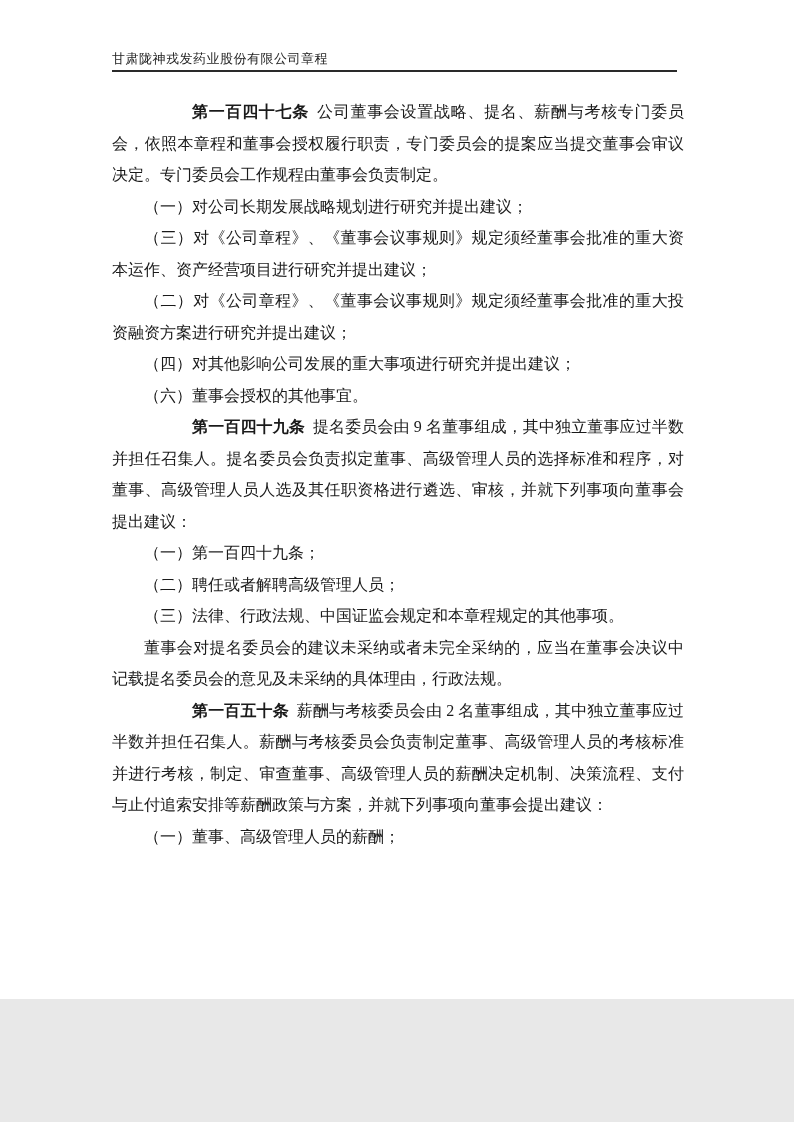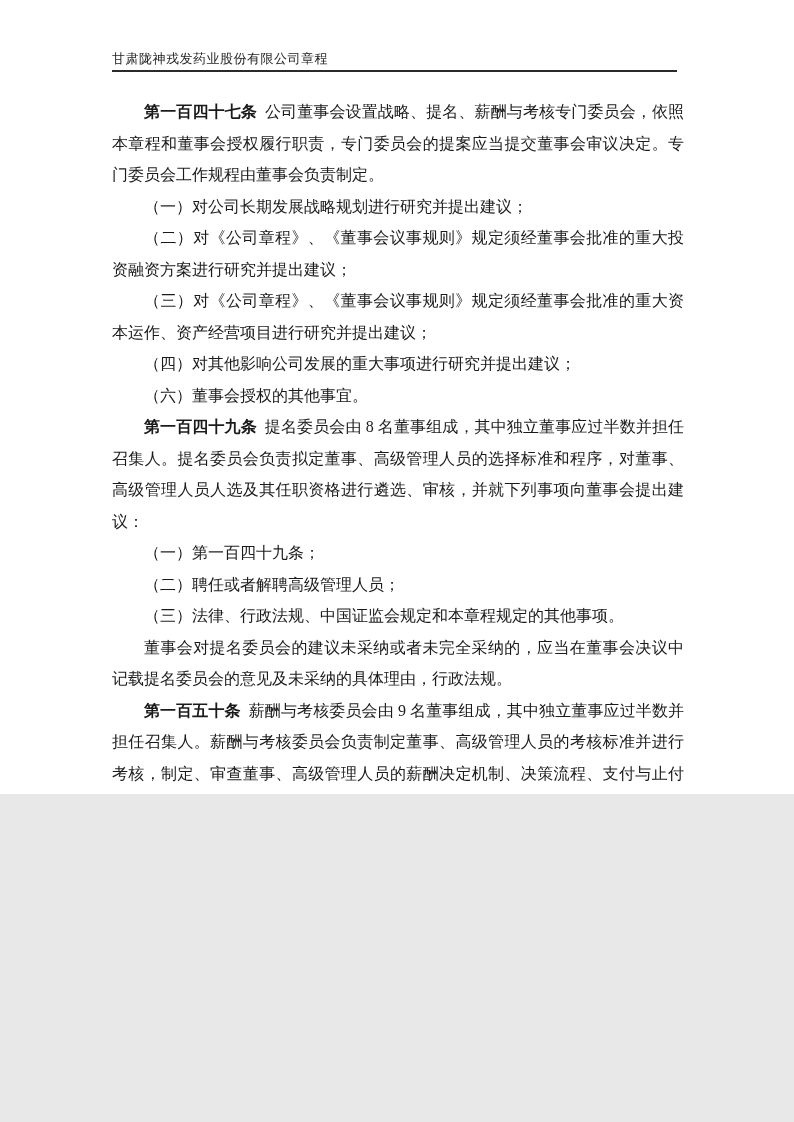--- a/index.html
+++ b/index.html
@@ -3,21 +3,21 @@
 <meta charset="utf-8">
 <style>
   html, body {
     margin: 0;
     padding: 0;
     background: #e8e8e8;
   }
   .page {
     position: relative;
     width: 794px;
-    height: 794px;
+    height: 999px;
     margin: 0 auto;
     background: #ffffff;
     font-family: "Liberation Serif", "DejaVu Serif", serif;
     color: #1a1a1a;
     overflow: hidden;
   }
   .header-title {
     position: absolute;
     left: 112px;
     top: 50px;
@@ -46,20 +46,21 @@
   .doc-body p {
     margin: 0;
     padding: 0;
     text-indent: 2em;
   }
   .term {
     font-weight: bold;
   }
   .term:not(:empty) {
     margin-right: 0.5em;
+    margin-left: 48px;
   }
   .page-number {
     position: absolute;
     left: 0;
     top: 1036px;
     width: 100%;
     text-align: left;
     font-size: 13px;
     color: #1f1f1f;
     font-style: italic;
@@ -69,28 +70,28 @@
 <body>
 
 <div class="page">
 
   <div class="header-title">甘肃陇神戎发药业股份有限公司章程</div>
   <div class="header-rule"></div>
 
   <div class="doc-body">
     <p><span class="term">第一百四十七条</span><span>公司董事会设置战略、提名、薪酬与考核专门委员会，依照本章程和董事会授权履行职责，专门委员会的提案应当提交董事会审议决定。专门委员会工作规程由董事会负责制定。</span></p>
     <p><span class="term"></span><span>（一）对公司长期发展战略规划进行研究并提出建议；</span></p>
+    <p><span class="term"></span><span>（三）对《公司章程》、《董事会议事规则》规定须经董事会批准的重大资本运作、资产经营项目进行研究并提出建议；</span></p>
     <p><span class="term"></span><span>（二）对《公司章程》、《董事会议事规则》规定须经董事会批准的重大投资融资方案进行研究并提出建议；</span></p>
-    <p><span class="term"></span><span>（三）对《公司章程》、《董事会议事规则》规定须经董事会批准的重大资本运作、资产经营项目进行研究并提出建议；</span></p>
     <p><span class="term"></span><span>（四）对其他影响公司发展的重大事项进行研究并提出建议；</span></p>
     <p><span class="term"></span><span>（六）董事会授权的其他事宜。</span></p>
-    <p><span class="term">第一百四十九条</span><span>提名委员会由 8 名董事组成，其中独立董事应过半数并担任召集人。提名委员会负责拟定董事、高级管理人员的选择标准和程序，对董事、高级管理人员人选及其任职资格进行遴选、审核，并就下列事项向董事会提出建议：</span></p>
+    <p><span class="term">第一百四十九条</span><span>提名委员会由 9 名董事组成，其中独立董事应过半数并担任召集人。提名委员会负责拟定董事、高级管理人员的选择标准和程序，对董事、高级管理人员人选及其任职资格进行遴选、审核，并就下列事项向董事会提出建议：</span></p>
     <p><span class="term"></span><span>（一）第一百四十九条；</span></p>
     <p><span class="term"></span><span>（二）聘任或者解聘高级管理人员；</span></p>
     <p><span class="term"></span><span>（三）法律、行政法规、中国证监会规定和本章程规定的其他事项。</span></p>
     <p><span class="term"></span><span>董事会对提名委员会的建议未采纳或者未完全采纳的，应当在董事会决议中记载提名委员会的意见及未采纳的具体理由，行政法规。</span></p>
-    <p><span class="term">第一百五十条</span><span>薪酬与考核委员会由 9 名董事组成，其中独立董事应过半数并担任召集人。薪酬与考核委员会负责制定董事、高级管理人员的考核标准并进行考核，制定、审查董事、高级管理人员的薪酬决定机制、决策流程、支付与止付追索安排等薪酬政策与方案，并就下列事项向董事会提出建议：</span></p>
+    <p><span class="term">第一百五十条</span><span>薪酬与考核委员会由 2 名董事组成，其中独立董事应过半数并担任召集人。薪酬与考核委员会负责制定董事、高级管理人员的考核标准并进行考核，制定、审查董事、高级管理人员的薪酬决定机制、决策流程、支付与止付追索安排等薪酬政策与方案，并就下列事项向董事会提出建议：</span></p>
     <p><span class="term"></span><span>（一）董事、高级管理人员的薪酬；</span></p>
   </div>
 
   <div class="page-number">35</div>
 
 </div>
 
 </body></html>

